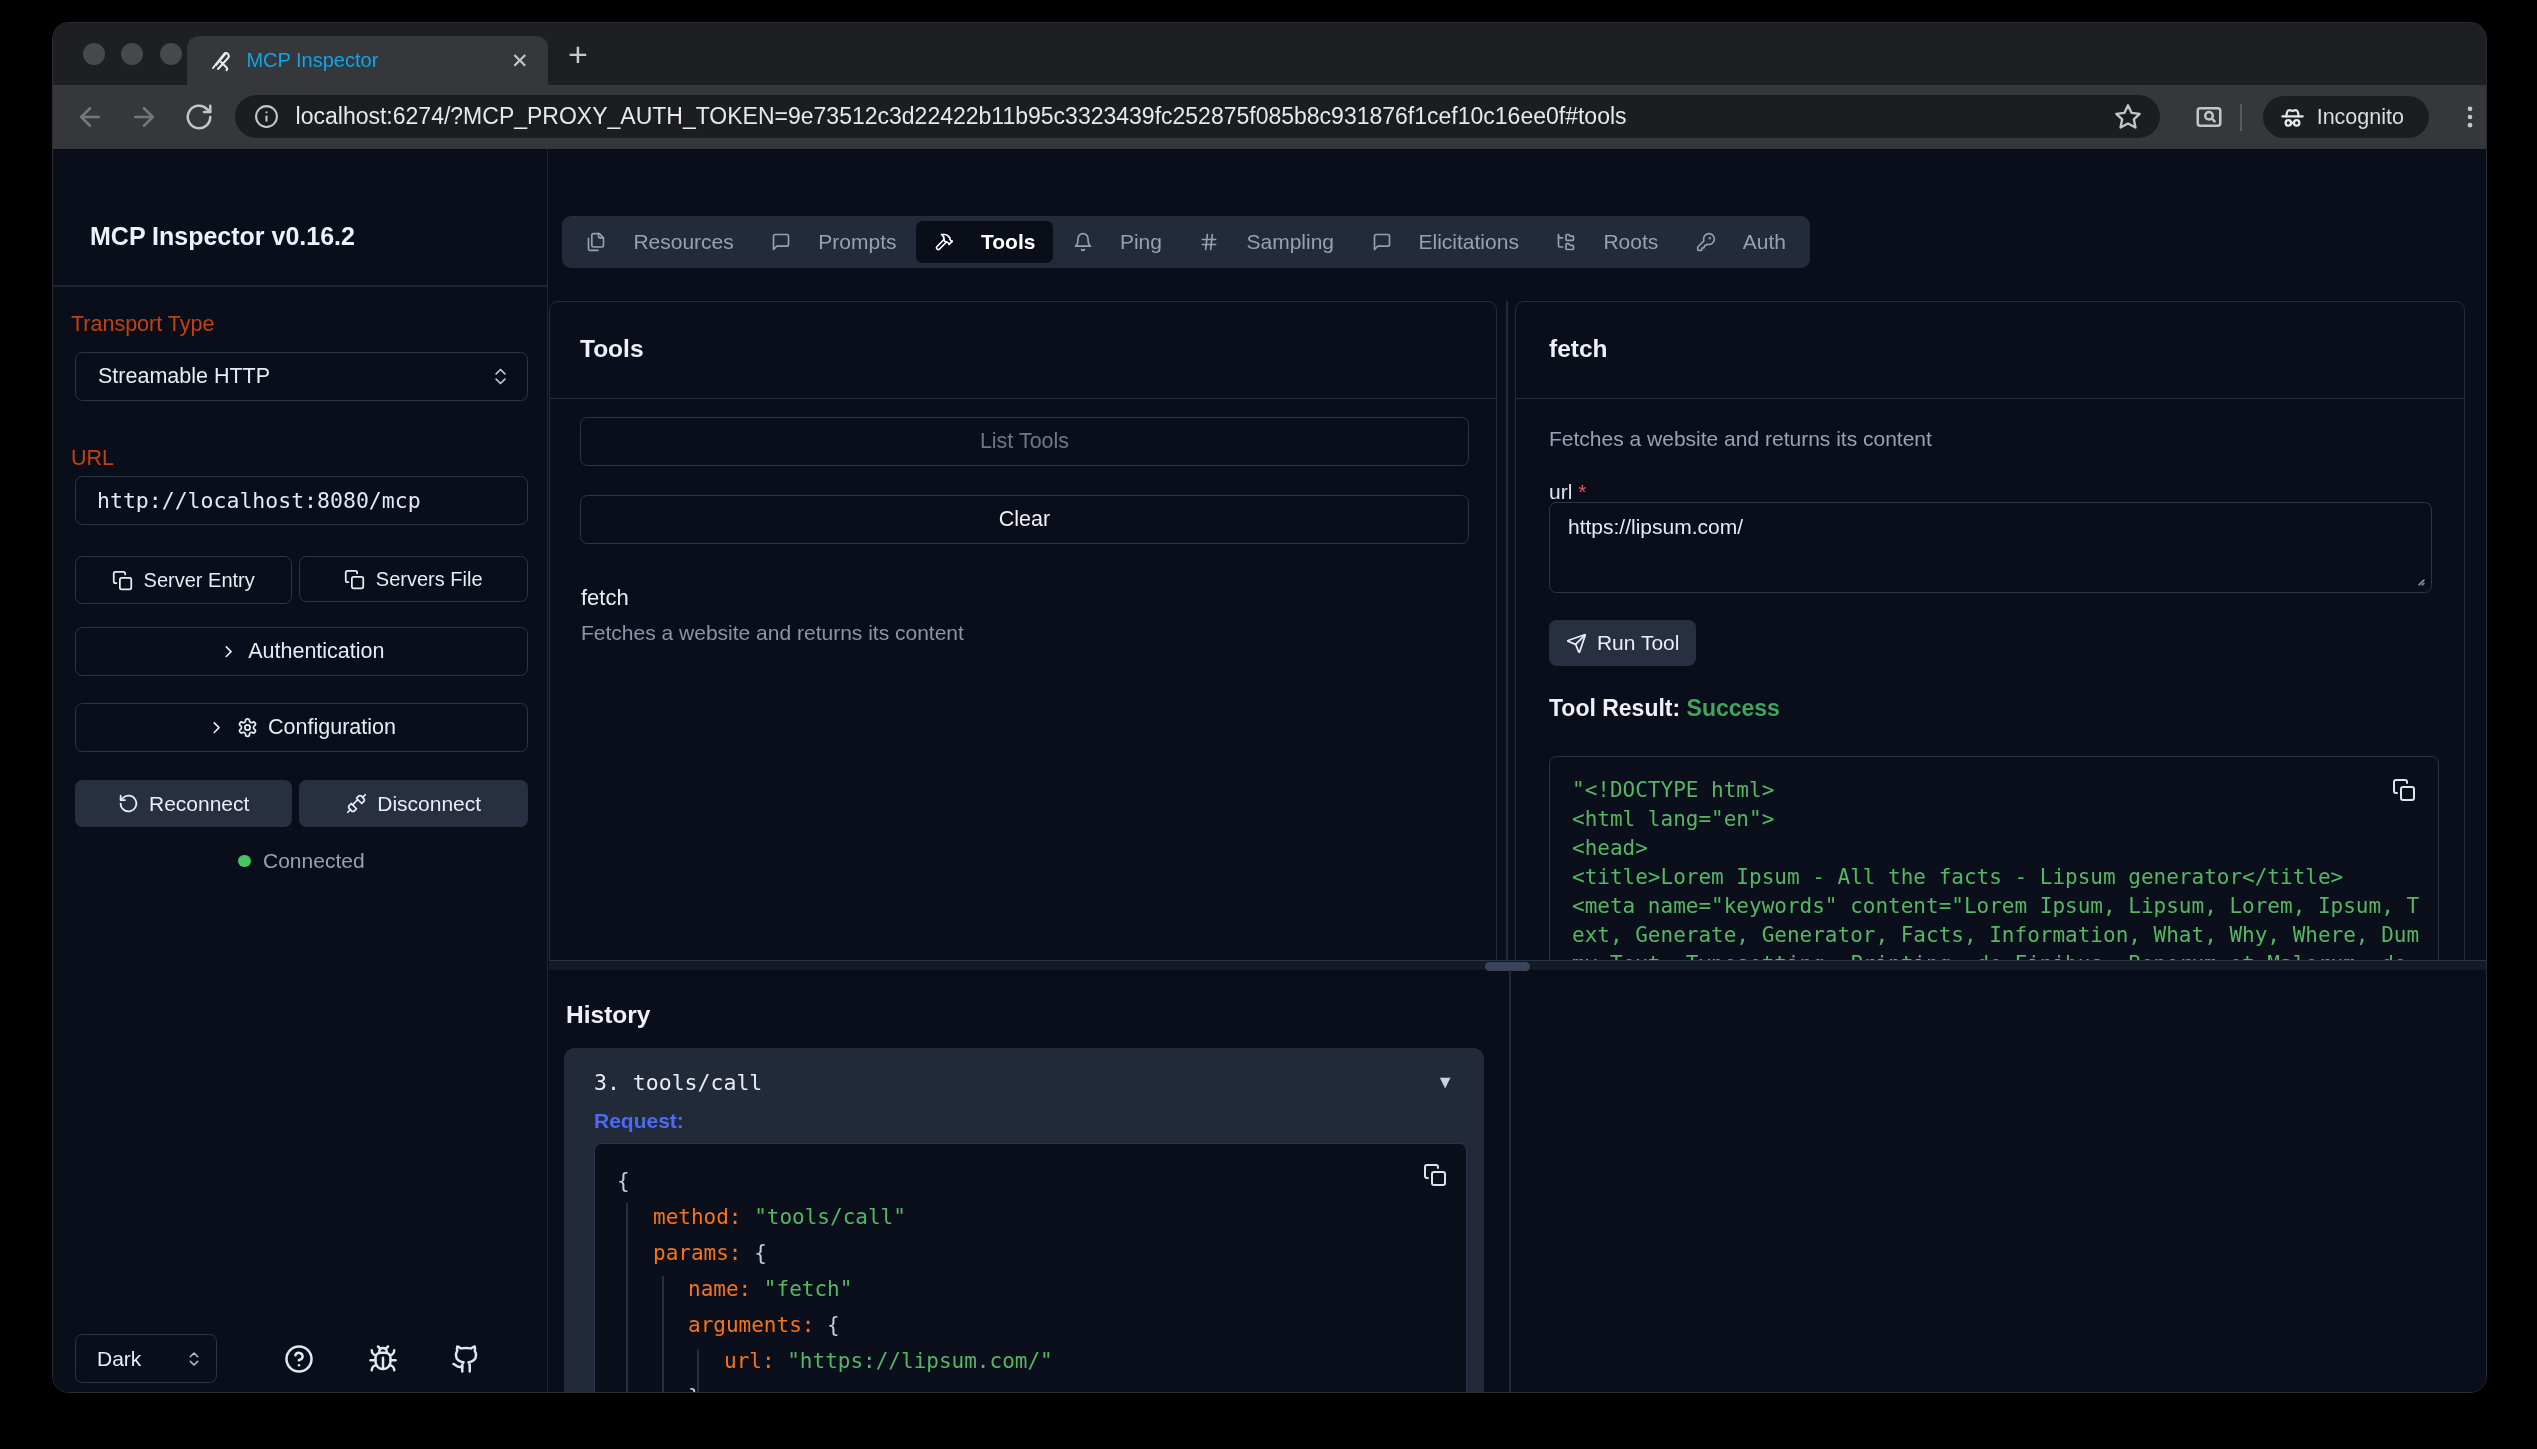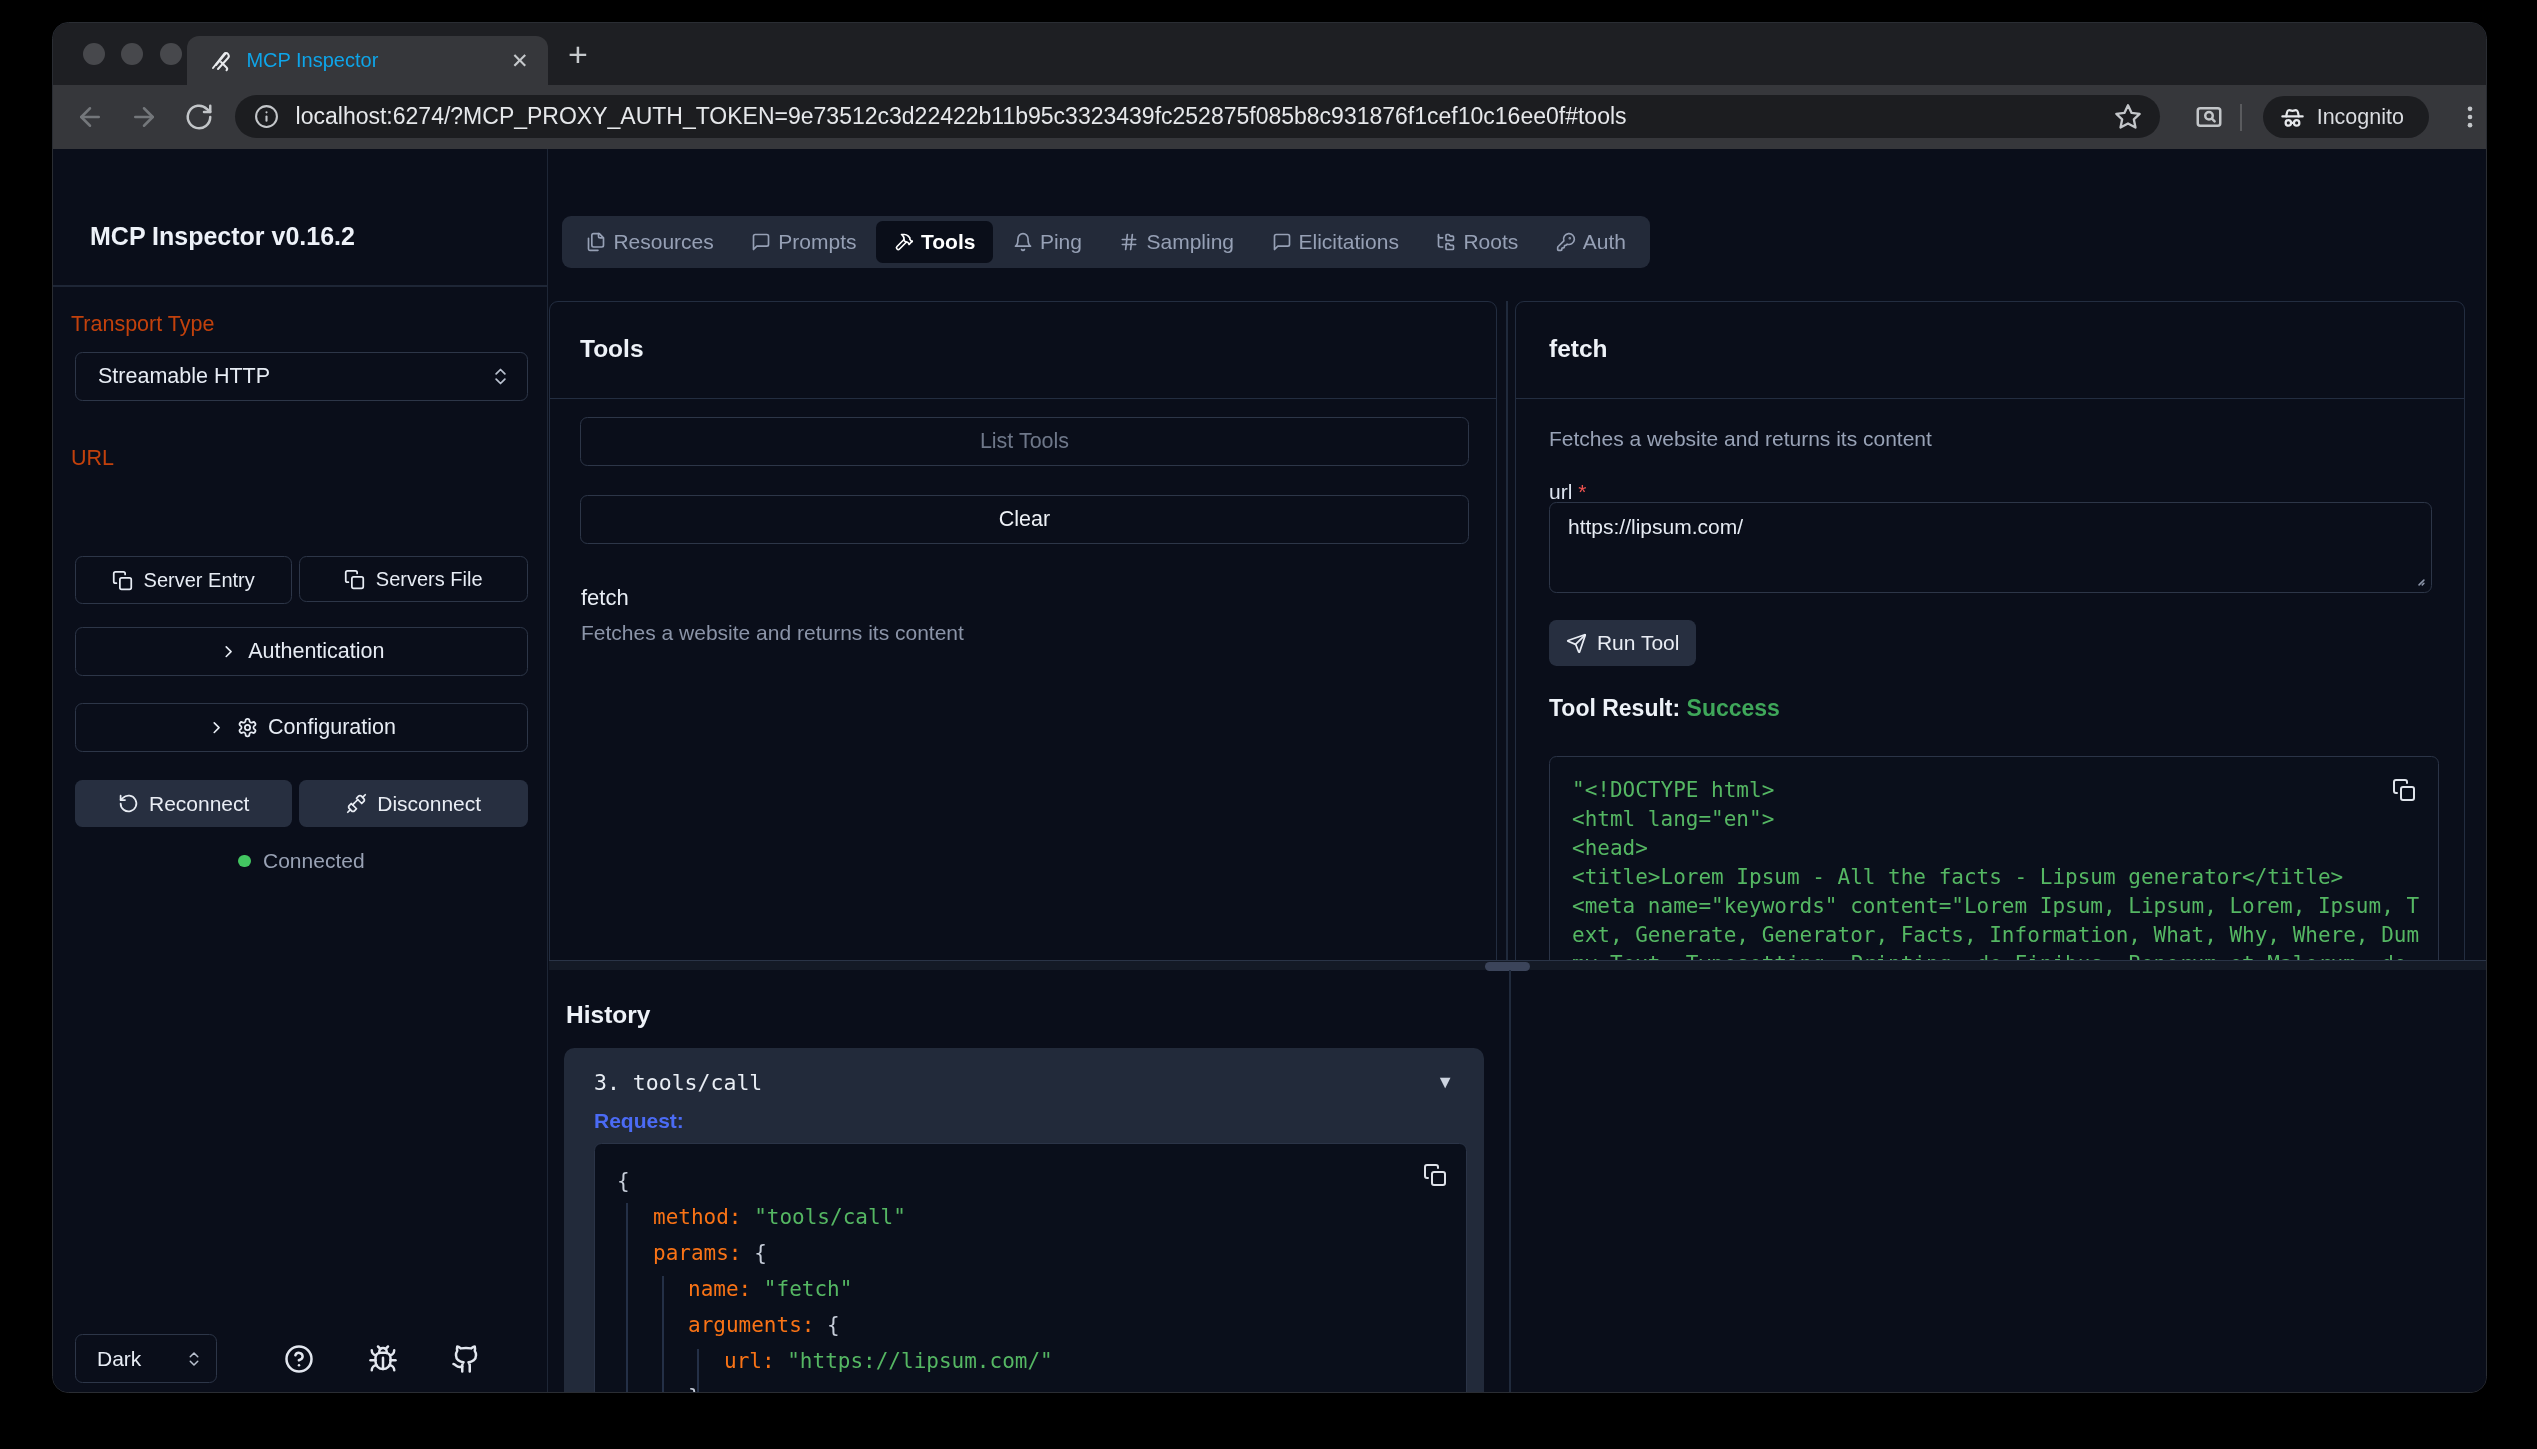--- a/index.html
+++ b/index.html
@@ -58,21 +58,21 @@
   .conn-dot { width:12.6px; height:12.6px; border-radius:50%; background:#43c661; }
   .conn-text { font-size:21px; color:#98a1b4; }
 
   .theme-select { position:absolute; left:22px; top:1185px; width:142px; height:49px; border:1.5px solid #2d3648; border-radius:7.4px; display:flex; align-items:center; }
   .theme-select .sel-text { margin-left:21px; font-size:21px; color:#e7ecf4; flex:1; }
   .theme-select .updown { width:18px; height:18px; margin-right:13.4px; }
   .foot-icon { position:absolute; top:1195px; width:30px; height:30px; color:#e2e6ee; }
 
   
   .nav-strip { position:absolute; left:13.4px; top:67px; height:52px; background:#232a39; border-radius:9px; display:inline-flex; align-items:center; padding:0 6px; gap:1.5px; }
-  .nav-tab { display:flex; align-items:center; gap:7px; height:42px; padding:0 18px; border-radius:6.7px; color:#96a0b5; font-size:21px; }
+  .nav-tab { display:flex; align-items:center; gap:27px; height:42px; padding:0 18px; border-radius:6.7px; color:#96a0b5; font-size:21px; }
   .nav-tab svg { width:20px; height:20px; }
   .nav-tab.active { background:#0a0e19; color:#ffffff; font-weight:600; }
 
   
   .top-section { position:absolute; left:0; top:152px; width:1917px; height:659px; overflow:hidden; }
   .card { position:absolute; top:0; border:1.5px solid #232d40; border-radius:9px; background:transparent; }
   .tools-card { left:0; width:948px; height:683px; }
   .detail-card { left:966px; width:950px; height:683px; }
   .card-header { position:absolute; left:0; right:0; top:0; height:97px; border-bottom:1.5px solid #232d40; }
   .card-title { position:absolute; left:30px; top:33px; font-size:24.5px; font-weight:600; color:#eef2f8; }
@@ -198,20 +198,23 @@
         <div class="field-label" style="top:163px">Transport Type</div>
         <div class="select-box" style="top:203px">
           <span class="sel-text">Streamable HTTP</span>
           <svg class="updown" viewBox="0 0 24 24" fill="none" stroke="currentColor" stroke-width="2" stroke-linecap="round" stroke-linejoin="round">
               <path d="m7 15 5 5 5-5"></path>
               <path d="m7 9 5-5 5 5"></path>
             </svg>
         </div>
 
         <div class="field-label" style="top:297px">URL</div>
+        <div class="text-input" style="top:327px">
+          <input value="http://localhost:8080/mcp" style="">
+        </div>
 
         <button class="outline-btn btn-server-entry">
           <svg class="s-icon" viewBox="0 0 24 24" fill="none" stroke="currentColor" stroke-width="2" stroke-linecap="round" stroke-linejoin="round">
               <rect x="9" y="9" width="13" height="13" rx="2"></rect>
               <path d="M5 15H4a2 2 0 0 1-2-2V4a2 2 0 0 1 2-2h9a2 2 0 0 1 2 2v1"></path>
             </svg>
           <span>Server Entry</span>
         </button>
         <button class="outline-btn btn-servers-file">
           <svg class="s-icon" viewBox="0 0 24 24" fill="none" stroke="currentColor" stroke-width="2" stroke-linecap="round" stroke-linejoin="round">

